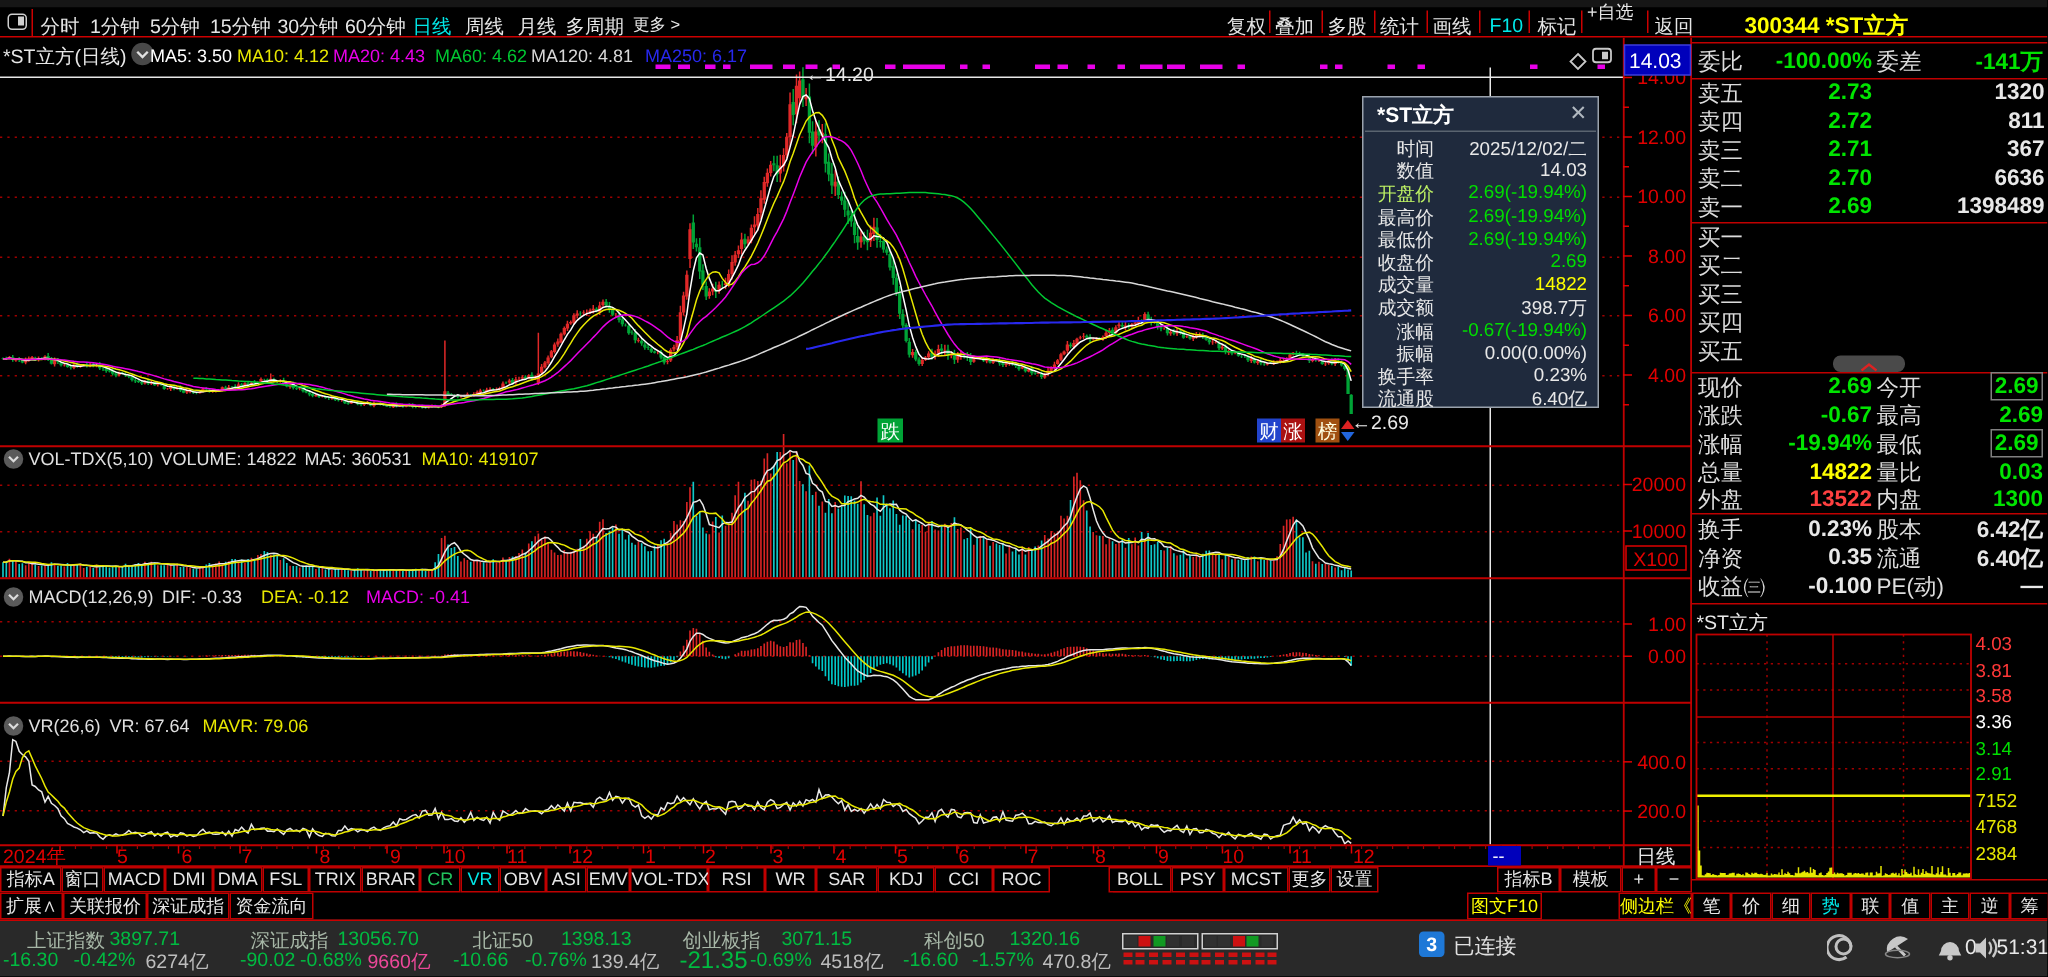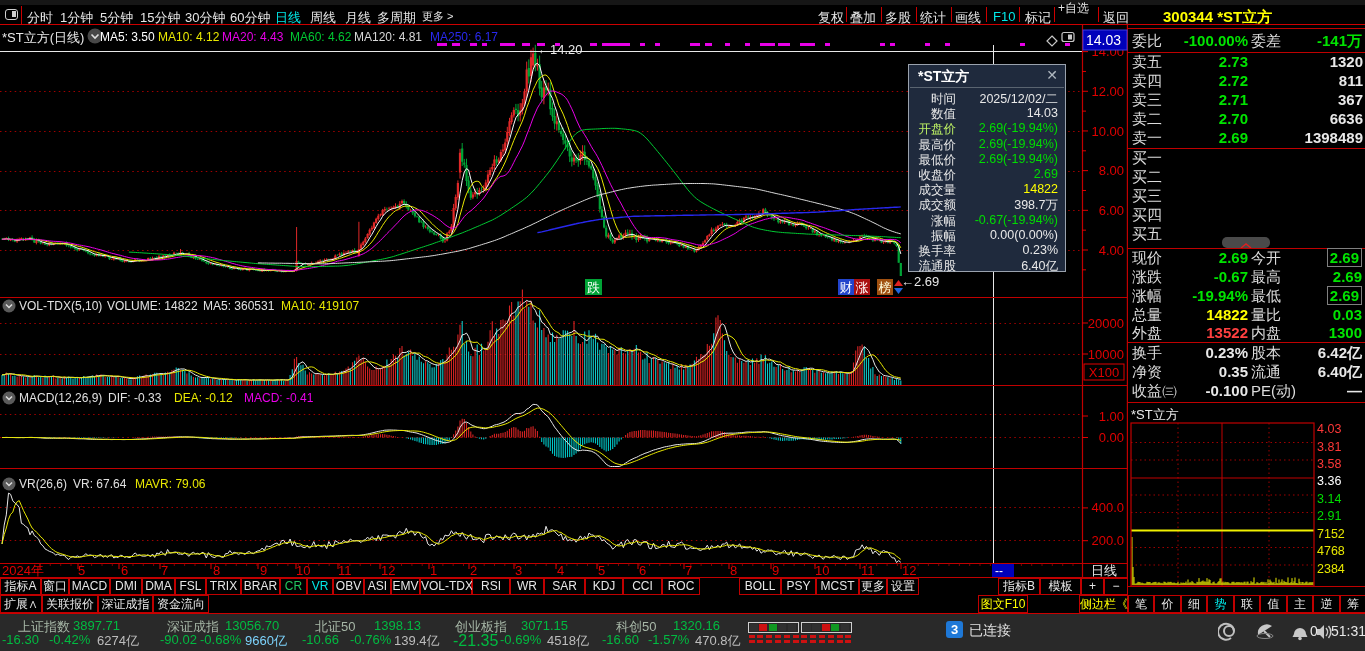--- a/index.html
+++ b/index.html
@@ -522,21 +522,21 @@
 <div class="ab" style="left:0;top:613px;width:1365px;height:38px;background:#292929;border-top:1px solid #cc0000"></div>
 <span class="ab" style="left:18px;top:618px;font-size:13px;color:#a7b7a7">上证指数</span>
 <span class="ab" style="left:73px;top:618px;font-size:13px;color:#00bb41">3897.71</span>
 <span class="ab" style="left:2px;top:632px;font-size:13px;color:#00bb41">-16.30</span>
 <span class="ab" style="left:49px;top:632px;font-size:13px;color:#00bb41">-0.42%</span>
 <span class="ab" style="left:97px;top:632px;font-size:13px;color:#bdbdbd">6274亿</span>
 <span class="ab" style="left:167px;top:618px;font-size:13px;color:#a7b7a7">深证成指</span>
 <span class="ab" style="left:225px;top:618px;font-size:13px;color:#00bb41">13056.70</span>
 <span class="ab" style="left:160px;top:632px;font-size:13px;color:#00bb41">-90.02</span>
 <span class="ab" style="left:200px;top:632px;font-size:13px;color:#00bb41">-0.68%</span>
-<span class="ab" style="left:245px;top:632px;font-size:13px;color:#7dd3fc">9660亿</span>
+<span class="ab" style="left:245px;top:632px;font-size:13px;color:#ec4899">9660亿</span>
 <span class="ab" style="left:315px;top:618px;font-size:13px;color:#a7b7a7">北证50</span>
 <span class="ab" style="left:374px;top:618px;font-size:13px;color:#00bb41">1398.13</span>
 <span class="ab" style="left:302px;top:632px;font-size:13px;color:#00bb41">-10.66</span>
 <span class="ab" style="left:350px;top:632px;font-size:13px;color:#00bb41">-0.76%</span>
 <span class="ab" style="left:394px;top:632px;font-size:13px;color:#bdbdbd">139.4亿</span>
 <span class="ab" style="left:455px;top:618px;font-size:13px;color:#a7b7a7">创业板指</span>
 <span class="ab" style="left:521px;top:618px;font-size:13px;color:#00bb41">3071.15</span>
 <span class="ab" style="left:453px;top:632px;font-size:16px;color:#00bb41">-21.35</span>
 <span class="ab" style="left:500px;top:632px;font-size:13px;color:#00bb41">-0.69%</span>
 <span class="ab" style="left:547px;top:632px;font-size:13px;color:#bdbdbd">4518亿</span>

